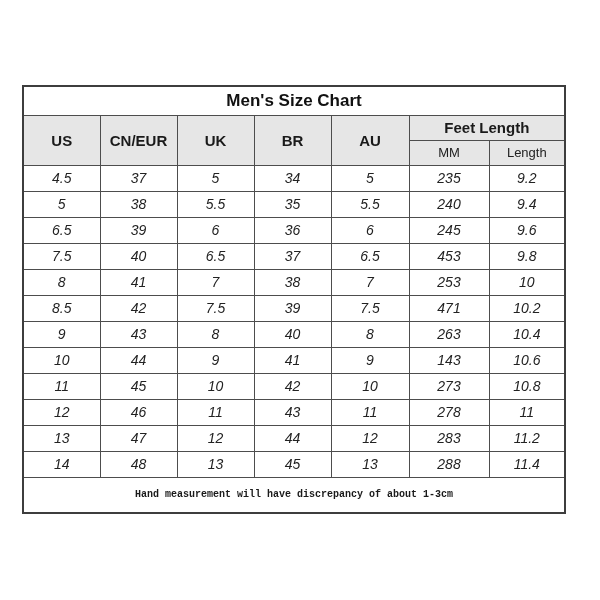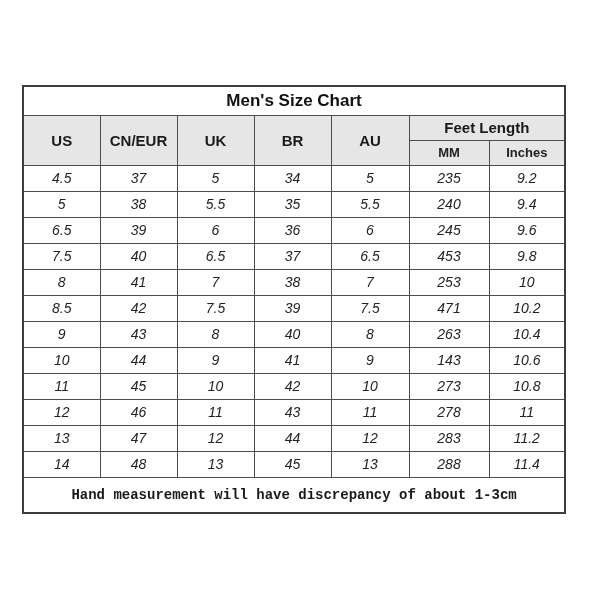--- a/index.html
+++ b/index.html
@@ -47,34 +47,34 @@
   tr.header-row-2 { height: 25px; }
   th.col-header {
     background: #e6e6e6;
     font-size: 15px;
     font-weight: bold;
     color: #1a1a1a;
   }
   th.sub-header {
     background: #e6e6e6;
     font-size: 13px;
-    font-weight: bold;
+    font-weight: normal;
     color: #222222;
   }
   tbody tr { height: 26px; font-style: italic; }
   tbody td {
     font-size: 14px;
     font-weight: normal;
     color: #222222;
     background: #ffffff;
   }
   tr.footer-row { height: 36px; }
   td.footnote-cell {
     font-family: "Liberation Mono", "DejaVu Sans Mono", monospace;
-    font-size: 14px;
+    font-size: 10px;
     font-weight: bold;
     color: #1a1a1a;
     background: #ffffff;
   }
 </style>
 </head>
 <body>
 
 <div class="canvas">
   <table class="size-chart">
@@ -94,21 +94,21 @@
       <tr class="header-row-1">
         <th rowspan="2" class="col-header">US</th>
         <th rowspan="2" class="col-header">CN/EUR</th>
         <th rowspan="2" class="col-header">UK</th>
         <th rowspan="2" class="col-header">BR</th>
         <th rowspan="2" class="col-header">AU</th>
         <th colspan="2" class="col-header">Feet Length</th>
       </tr>
       <tr class="header-row-2">
         <th class="sub-header">MM</th>
-        <th class="sub-header">Inches</th>
+        <th class="sub-header">Length</th>
       </tr>
     </thead>
     <tbody>
         <tr>
           <td>4.5</td>
           <td>37</td>
           <td>5</td>
           <td>34</td>
           <td>5</td>
           <td>235</td>

